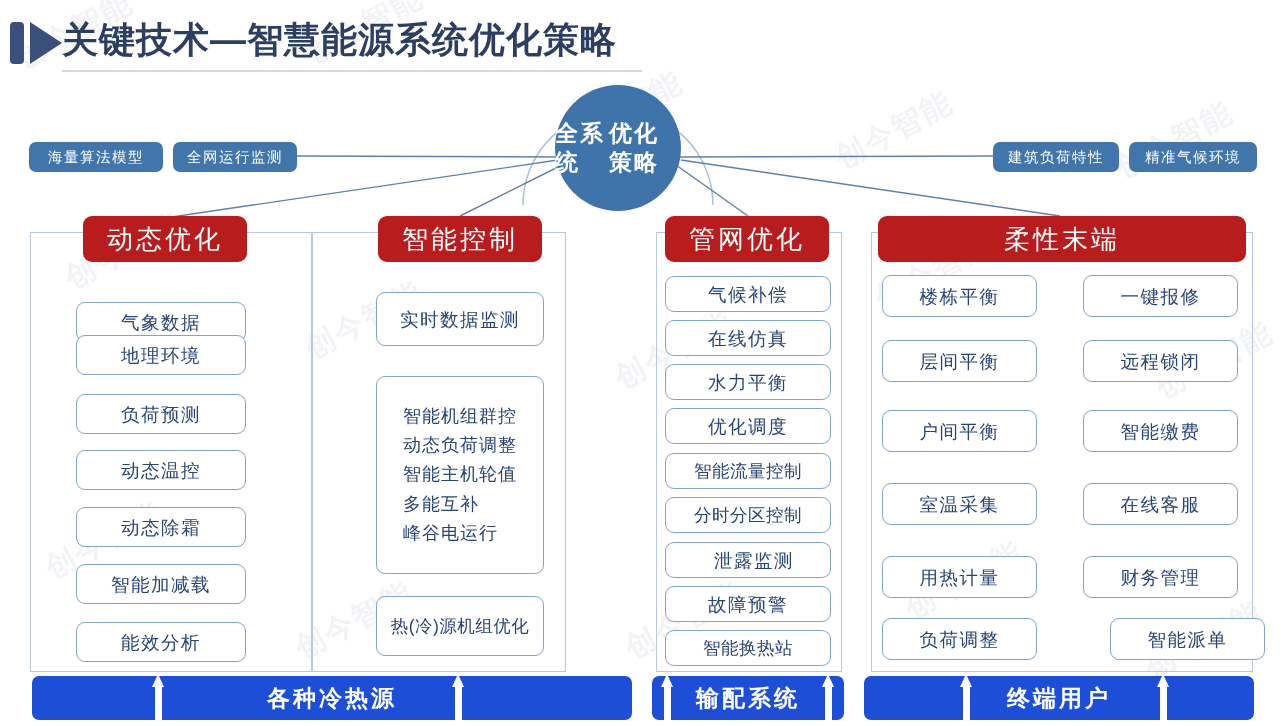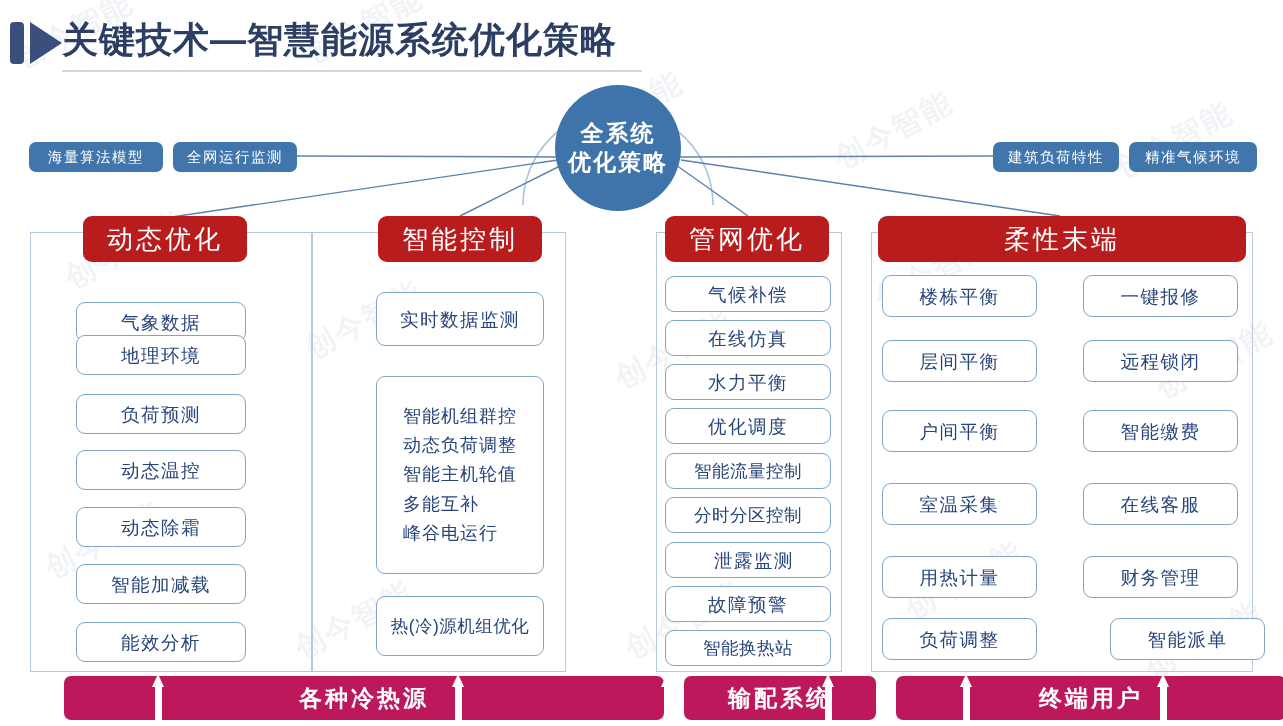--- a/index.html
+++ b/index.html
@@ -49,21 +49,21 @@
   }
 
   
   .wires { position:absolute; left:0; top:0; width:1283px; height:726px; z-index:1; }
 
   
   .hub {
     position:absolute; left:555px; top:85px; width:126px; height:126px;
     border-radius:50%;
     background:#3f74ab;
-    display:flex; flex-direction:column; align-items:center; justify-content:center;
+    display:flex; flex-direction:row; align-items:center; justify-content:center;
     color:#ffffff; font-weight:bold; font-size:23px; line-height:1.25;
     z-index:4; letter-spacing:2px;
   }
 
   
   .tag {
     position:absolute; height:30px;
     background:#4076ac; color:#ffffff;
     border-radius:7px;
     display:flex; align-items:center; justify-content:center;
@@ -102,23 +102,23 @@
   }
   .chip.multi {
     flex-direction:column; align-items:flex-start; justify-content:center;
     padding-left:26px; letter-spacing:1px;
   }
   .chip.multi span { line-height:1.62; font-size:18px; }
 
   
   .base {
     position:absolute; height:44px;
-    background:#be185d; border-radius:7px;
+    background:#1d4ed8; border-radius:7px;
     z-index:3;
-    display:flex; align-items:center; justify-content:center;margin-left:32px;
+    display:flex; align-items:center; justify-content:center;
   }
   .base .lbl {
     color:#ffffff; font-size:23px; font-weight:bold; letter-spacing:3px; white-space:nowrap;
   }
   .arrow-up {
     position:absolute; width:13px; height:46px; z-index:4;
   }
   .arrow-up .shaft {
     position:absolute; left:3px; top:12px; width:7px; height:34px; background:#ffffff;
   }

